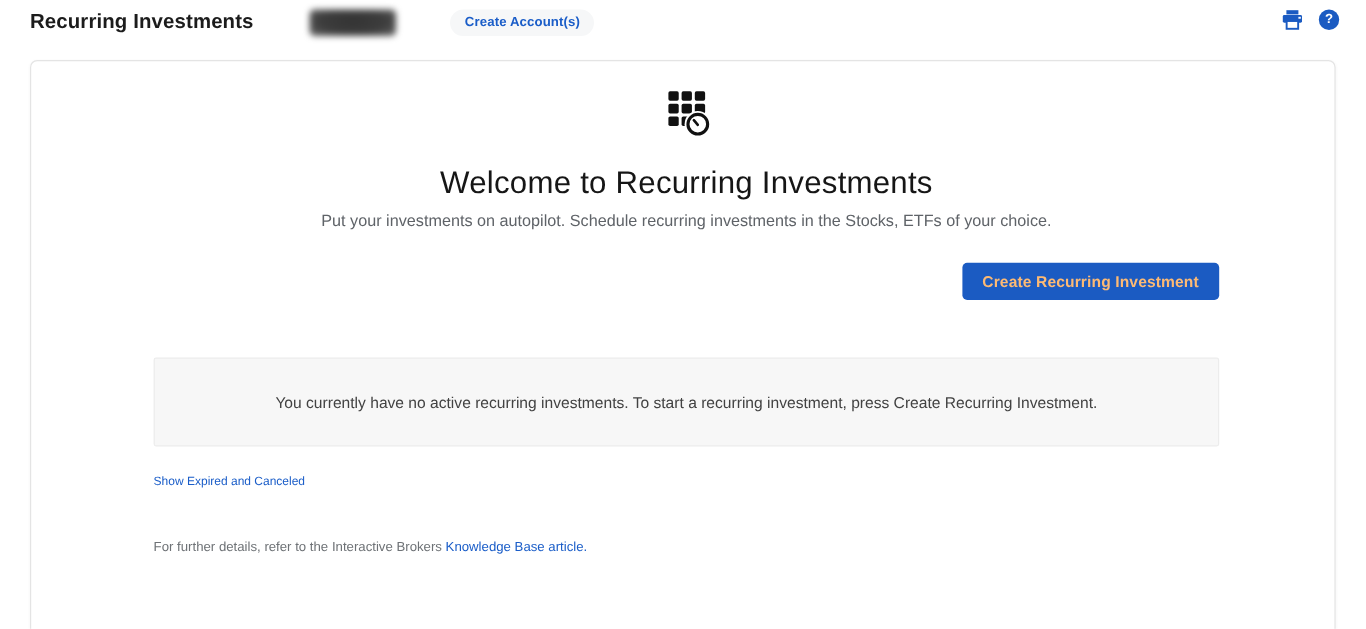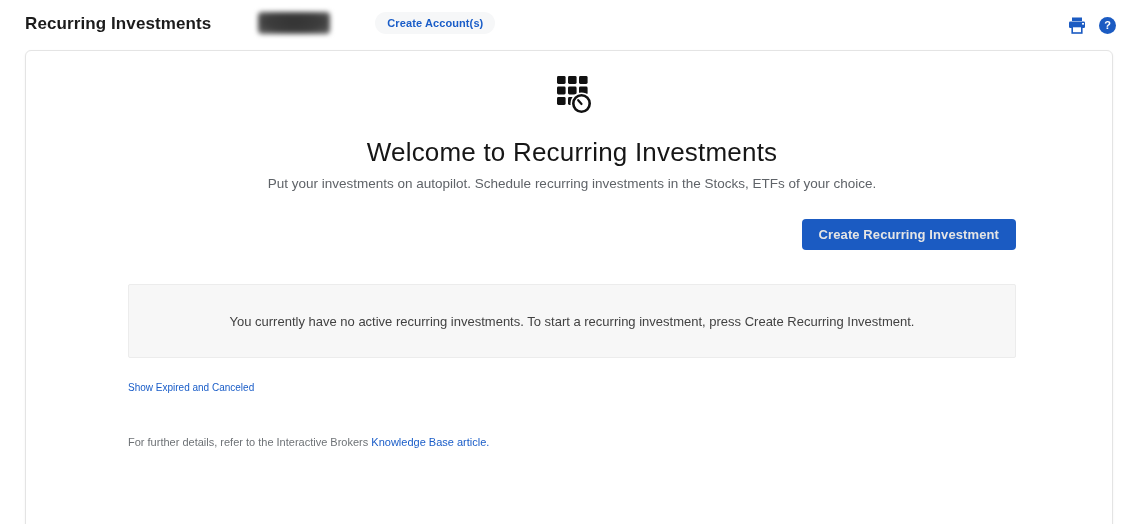--- a/index.html
+++ b/index.html
@@ -12,21 +12,21 @@
   *{box-sizing:border-box;margin:0;padding:0;}
   html,body{width:1138px;height:524px;overflow:hidden;}
   body{
     background:#ffffff;
     font-family:"Liberation Sans","DejaVu Sans",sans-serif;
     -webkit-font-smoothing:antialiased;
   }
 
   
   .topbar{
-    display:flex;align-items:flex-end;
+    display:flex;align-items:flex-start;
     padding:8px 22px 0 25px;height:34px;gap:32px;
   }
   .page-title{
     font-size:17px;font-weight:700;color:var(--text-dark);
     letter-spacing:.1px;
   }
   .acct-badge{
     margin-left:15px;width:72px;height:22px;border-radius:4px;
     background:radial-gradient(ellipse at 50% 45%,#333 0%,#3d3d3d 55%,#6a6a6a 100%);
     filter:blur(2.5px);
@@ -62,26 +62,26 @@
     margin-top:24px;text-align:center;
     font-size:26px;font-weight:400;color:#161616;line-height:30px;
     letter-spacing:.2px;
   }
   .hero-subtitle{
     margin-top:8px;text-align:center;
     font-size:13.5px;color:var(--text-gray);line-height:18px;
   }
   .btn-row{margin-top:26px;text-align:right;}
   .primary-btn{
-    background:var(--accent-blue);color:#e5e5e5;border:none;cursor:pointer;
+    background:var(--accent-blue);color:#fdba74;border:none;cursor:pointer;
     font-family:inherit;font-size:13px;font-weight:700;
     padding:0 17px;height:31px;border-radius:4px;letter-spacing:.1px;
   }
   .info-box{
-    margin-top:34px;height:74px;
+    margin-top:48px;height:74px;
     background:var(--info-bg);border:1px solid #ececec;border-radius:2px;
     display:flex;align-items:center;justify-content:center;
     font-size:13px;color:#424242;
   }
   .expired-link{
     display:inline-block;margin-top:24px;
     font-size:10px;color:var(--link-blue);cursor:pointer;text-decoration:none;
   }
   .footer-note{
     margin-top:41px;font-size:11px;color:#6e7276;

